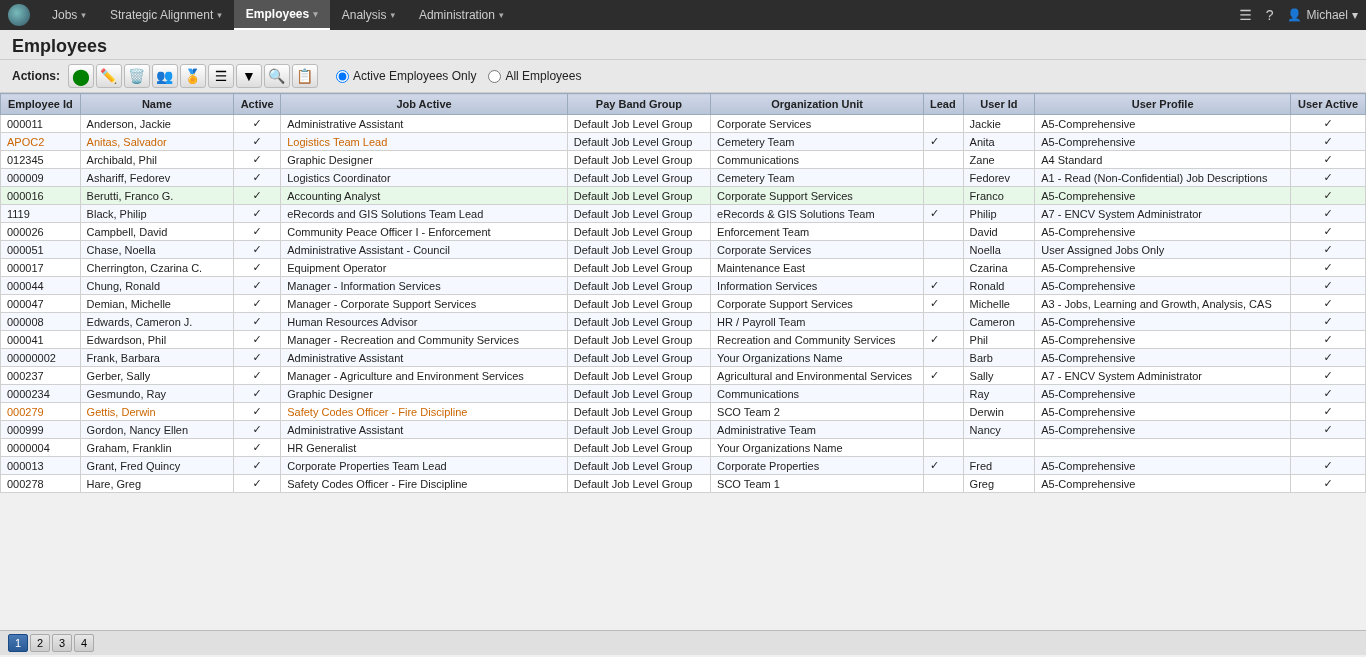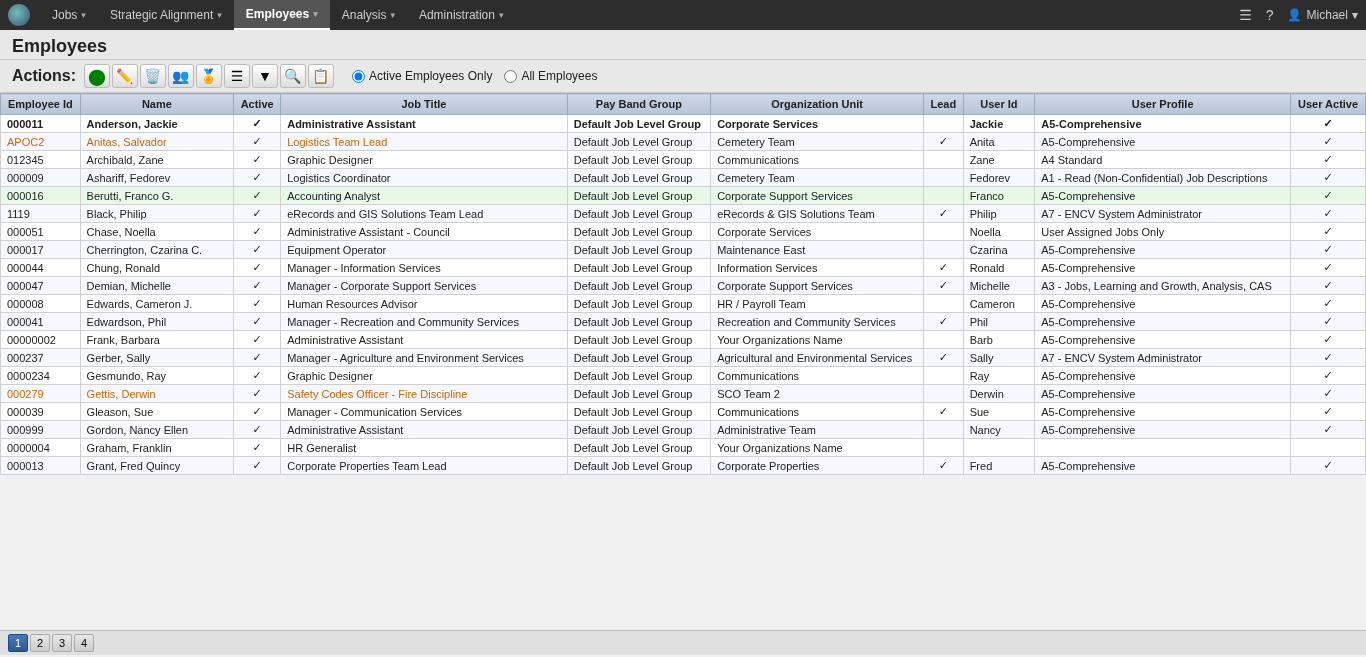--- a/index.html
+++ b/index.html
@@ -47,21 +47,21 @@
 
     
     .toolbar {
       background: #e8e8e8;
       padding: 4px 12px;
       display: flex;
       align-items: center;
       gap: 8px;
       border-bottom: 1px solid #ccc;
     }
-    .toolbar-label { font-weight: bold; font-size: 16px; }
+    .toolbar-label { font-weight: bold; font-size: 12px; }
     .toolbar-actions { display: flex; gap: 2px; align-items: center; }
     .toolbar-btn {
       width: 26px; height: 24px;
       border: 1px solid #bbb;
       background: linear-gradient(to bottom, #fff, #ddd);
       border-radius: 3px;
       cursor: pointer;
       display: flex; align-items: center; justify-content: center;
       font-size: 14px;
     }
@@ -90,21 +90,21 @@
       z-index: 1;
     }
     tbody tr td {
       border: 1px solid #d0d0d0;
       padding: 2px 6px;
       white-space: nowrap;
     }
     tbody tr:nth-child(even) { background: #f5f8ff; }
     tbody tr:nth-child(odd) { background: #fff; }
     tbody tr.highlighted { background: #e8f8e8 !important; }
-    tbody tr.bold-row td { font-weight: bold; margin-top: 37px; }
+    tbody tr.bold-row td { font-weight: normal; margin-top: 37px; }
 
     .check { text-align: center; }
 
     
     .pagination {
       background: #e0e0e0;
       border-top: 1px solid #bbb;
       padding: 3px 8px;
       display: flex;
       align-items: center;
@@ -124,21 +124,21 @@
       color: white;
       border-color: #1a4a85;
     }
 
     .col-empid { width: 70px; }
     .col-name { width: 150px; }
     .col-active { width: 45px; text-align: center; }
     .col-jobtitle { width: 280px; }
     .col-paybandgroup { width: 140px; }
     .col-orgunit { width: 200px; }
-    .col-lead { width: 35px; text-align: center; }
+    .col-lead { width: 35px; text-align: left; }
     .col-userid { width: 70px; }
     .col-userprofile { width: 250px; }
     .col-useractive { width: 60px; text-align: center; }
   </style>
 </head>
 <body>
 
 <nav class="top-nav">
   <div class="logo"></div>
   <div class="nav-items">
@@ -203,21 +203,21 @@
   </div>
 </div>
 
 <div class="table-container">
   <table>
     <thead>
       <tr>
         <th class="col-empid">Employee Id</th>
         <th class="col-name">Name</th>
         <th class="col-active">Active</th>
-        <th class="col-jobtitle">Job Title</th>
+        <th class="col-jobtitle">Job Active</th>
         <th class="col-paybandgroup">Pay Band Group</th>
         <th class="col-orgunit">Organization Unit</th>
         <th class="col-lead">Lead</th>
         <th class="col-userid">User Id</th>
         <th class="col-userprofile">User Profile</th>
         <th class="col-useractive">User Active</th>
       </tr>
     </thead>
     <tbody id="table-body">
     <tr class="bold-row">
@@ -239,21 +239,21 @@
       <td class="col-jobtitle" style="color: #cc6600;">Logistics Team Lead</td>
       <td class="col-paybandgroup">Default Job Level Group</td>
       <td class="col-orgunit">Cemetery Team</td>
       <td class="col-lead check">✓</td>
       <td class="col-userid">Anita</td>
       <td class="col-userprofile">A5-Comprehensive</td>
       <td class="col-useractive check">✓</td>
     </tr>
         <tr>
       <td class="col-empid" style="">012345</td>
-      <td class="col-name" style="">Archibald, Zane</td>
+      <td class="col-name" style="">Archibald, Phil</td>
       <td class="col-active check">✓</td>
       <td class="col-jobtitle" style="">Graphic Designer</td>
       <td class="col-paybandgroup">Default Job Level Group</td>
       <td class="col-orgunit">Communications</td>
       <td class="col-lead check"></td>
       <td class="col-userid">Zane</td>
       <td class="col-userprofile">A4 Standard</td>
       <td class="col-useractive check">✓</td>
     </tr>
         <tr>
@@ -286,20 +286,32 @@
       <td class="col-active check">✓</td>
       <td class="col-jobtitle" style="">eRecords and GIS Solutions Team Lead</td>
       <td class="col-paybandgroup">Default Job Level Group</td>
       <td class="col-orgunit">eRecords &amp; GIS Solutions Team</td>
       <td class="col-lead check">✓</td>
       <td class="col-userid">Philip</td>
       <td class="col-userprofile">A7 - ENCV System Administrator</td>
       <td class="col-useractive check">✓</td>
     </tr>
         <tr>
+      <td class="col-empid" style="">000026</td>
+      <td class="col-name" style="">Campbell, David</td>
+      <td class="col-active check">✓</td>
+      <td class="col-jobtitle" style="">Community Peace Officer I - Enforcement</td>
+      <td class="col-paybandgroup">Default Job Level Group</td>
+      <td class="col-orgunit">Enforcement Team</td>
+      <td class="col-lead check"></td>
+      <td class="col-userid">David</td>
+      <td class="col-userprofile">A5-Comprehensive</td>
+      <td class="col-useractive check">✓</td>
+    </tr>
+        <tr>
       <td class="col-empid" style="">000051</td>
       <td class="col-name" style="">Chase, Noella</td>
       <td class="col-active check">✓</td>
       <td class="col-jobtitle" style="">Administrative Assistant - Council</td>
       <td class="col-paybandgroup">Default Job Level Group</td>
       <td class="col-orgunit">Corporate Services</td>
       <td class="col-lead check"></td>
       <td class="col-userid">Noella</td>
       <td class="col-userprofile">User Assigned Jobs Only</td>
       <td class="col-useractive check">✓</td>
@@ -402,32 +414,20 @@
     </tr>
         <tr>
       <td class="col-empid" style="color:#cc6600;">000279</td>
       <td class="col-name" style="color: #cc6600;">Gettis, Derwin</td>
       <td class="col-active check">✓</td>
       <td class="col-jobtitle" style="color: #cc6600;">Safety Codes Officer - Fire Discipline</td>
       <td class="col-paybandgroup">Default Job Level Group</td>
       <td class="col-orgunit">SCO Team 2</td>
       <td class="col-lead check"></td>
       <td class="col-userid">Derwin</td>
-      <td class="col-userprofile">A5-Comprehensive</td>
-      <td class="col-useractive check">✓</td>
-    </tr>
-        <tr>
-      <td class="col-empid" style="">000039</td>
-      <td class="col-name" style="">Gleason, Sue</td>
-      <td class="col-active check">✓</td>
-      <td class="col-jobtitle" style="">Manager - Communication Services</td>
-      <td class="col-paybandgroup">Default Job Level Group</td>
-      <td class="col-orgunit">Communications</td>
-      <td class="col-lead check">✓</td>
-      <td class="col-userid">Sue</td>
       <td class="col-userprofile">A5-Comprehensive</td>
       <td class="col-useractive check">✓</td>
     </tr>
         <tr>
       <td class="col-empid" style="">000999</td>
       <td class="col-name" style="">Gordon, Nancy Ellen</td>
       <td class="col-active check">✓</td>
       <td class="col-jobtitle" style="">Administrative Assistant</td>
       <td class="col-paybandgroup">Default Job Level Group</td>
       <td class="col-orgunit">Administrative Team</td>
@@ -450,20 +450,32 @@
     </tr>
         <tr>
       <td class="col-empid" style="">000013</td>
       <td class="col-name" style="">Grant, Fred Quincy</td>
       <td class="col-active check">✓</td>
       <td class="col-jobtitle" style="">Corporate Properties Team Lead</td>
       <td class="col-paybandgroup">Default Job Level Group</td>
       <td class="col-orgunit">Corporate Properties</td>
       <td class="col-lead check">✓</td>
       <td class="col-userid">Fred</td>
+      <td class="col-userprofile">A5-Comprehensive</td>
+      <td class="col-useractive check">✓</td>
+    </tr>
+        <tr>
+      <td class="col-empid" style="">000278</td>
+      <td class="col-name" style="">Hare, Greg</td>
+      <td class="col-active check">✓</td>
+      <td class="col-jobtitle" style="">Safety Codes Officer - Fire Discipline</td>
+      <td class="col-paybandgroup">Default Job Level Group</td>
+      <td class="col-orgunit">SCO Team 1</td>
+      <td class="col-lead check"></td>
+      <td class="col-userid">Greg</td>
       <td class="col-userprofile">A5-Comprehensive</td>
       <td class="col-useractive check">✓</td>
     </tr>
       </tbody>
   </table>
 </div>
 
 <div class="pagination">
   <button class="page-btn active-page">1</button>
   <button class="page-btn">2</button>

